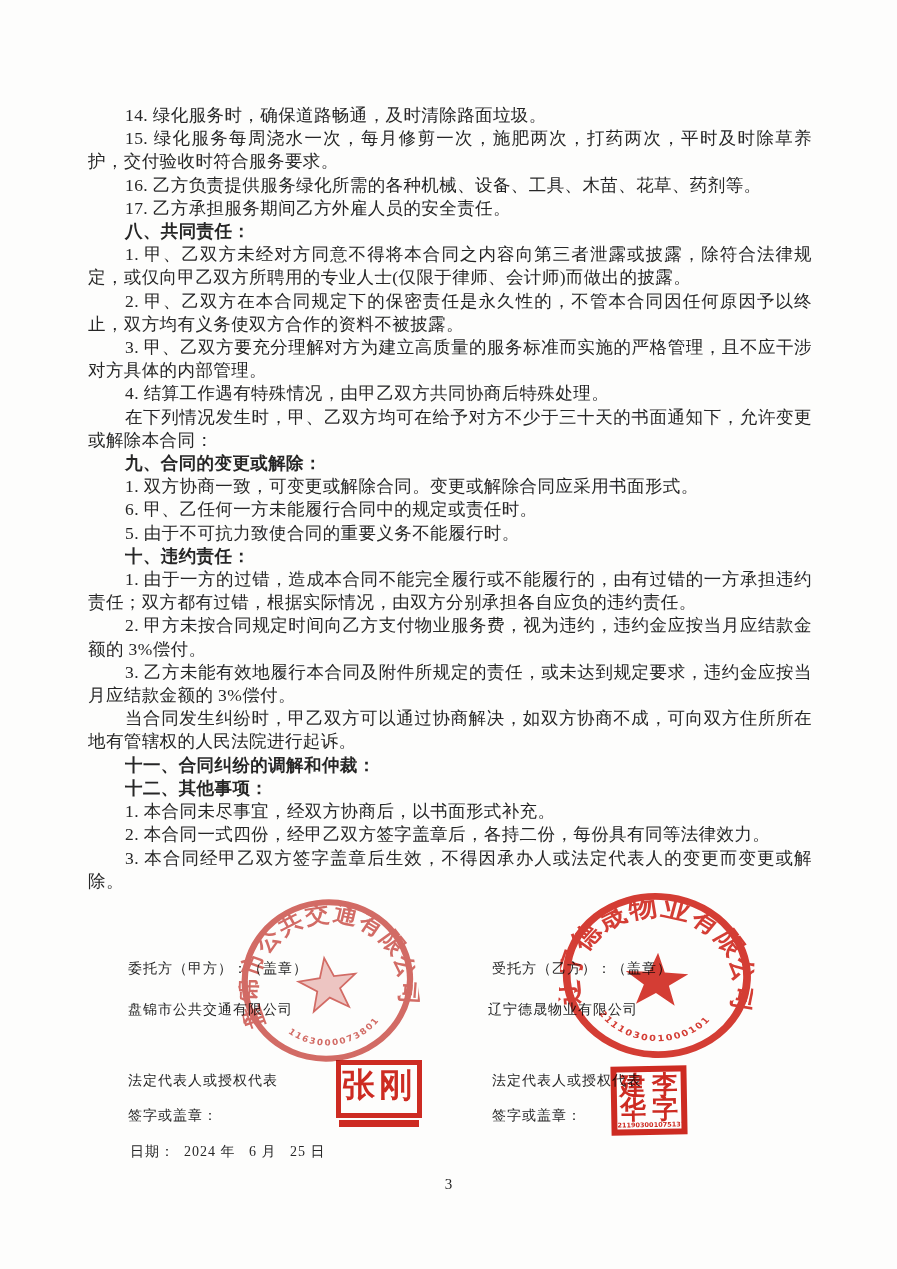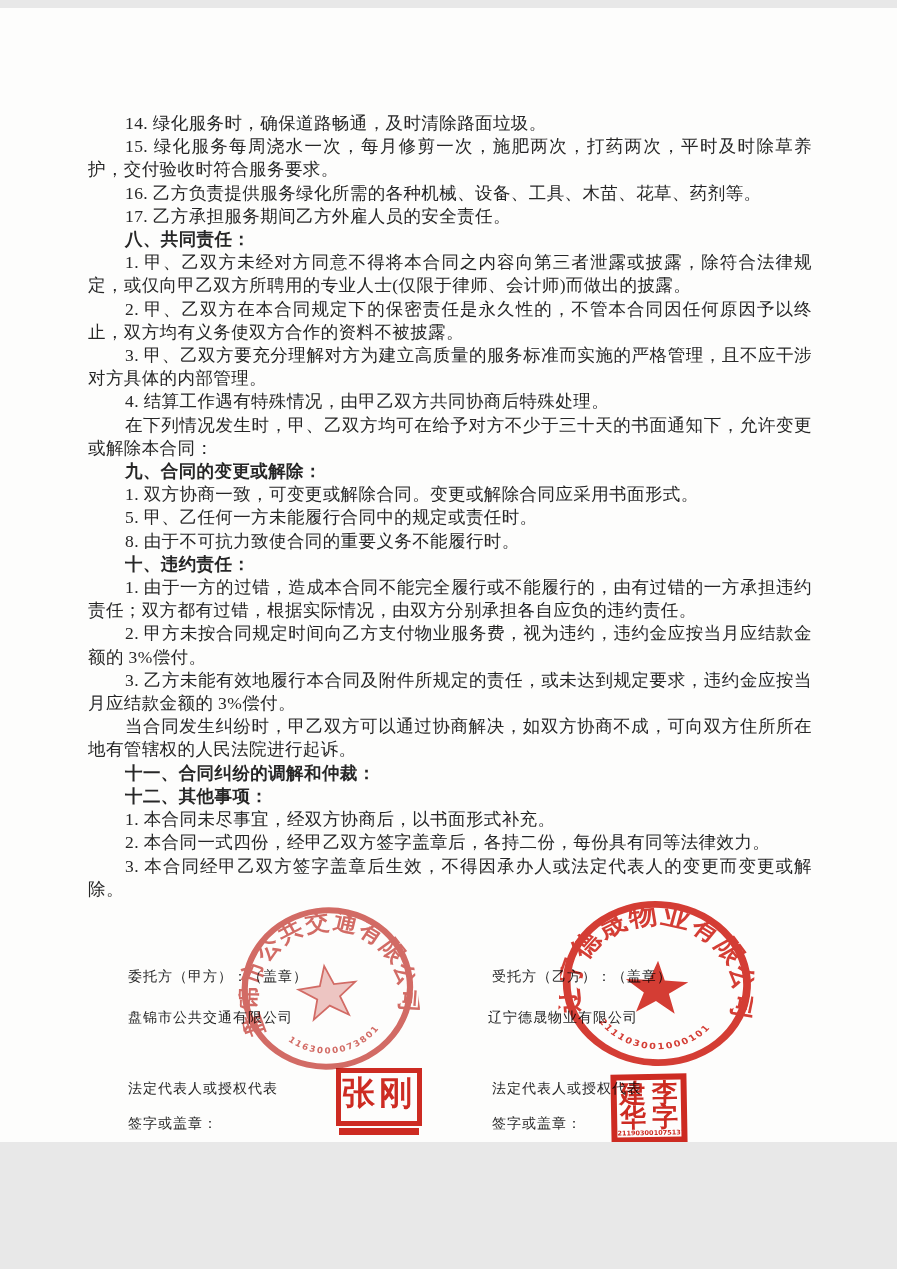--- a/index.html
+++ b/index.html
@@ -1,17 +1,17 @@
 <!DOCTYPE html>
 <html lang="zh"><head>
 <meta charset="utf-8">
 <style>
   html,body{margin:0;padding:0;background:#e8e8e8;}
   .page{
-    position:relative;width:897px;height:1134px;margin:8px auto;
+    position:relative;width:897px;height:1269px;margin:0 auto;
     background:#fdfdfc;overflow:hidden;
     font-family:"Liberation Serif","DejaVu Serif",serif;
     color:#262626;
   }
   
   .doc-body{
     position:absolute;left:88px;top:104px;width:724px;
     font-size:17.5px;line-height:23.2px;letter-spacing:.4px;
     text-align:justify;text-justify:inter-character;
   }
@@ -55,22 +55,22 @@
       <p class="para item">16. 乙方负责提供服务绿化所需的各种机械、设备、工具、木苗、花草、药剂等。</p>
       <p class="para item">17. 乙方承担服务期间乙方外雇人员的安全责任。</p>
       <p class="para heading">八、共同责任：</p>
       <p class="para item">1. 甲、乙双方未经对方同意不得将本合同之内容向第三者泄露或披露，除符合法律规定，或仅向甲乙双方所聘用的专业人士(仅限于律师、会计师)而做出的披露。</p>
       <p class="para item">2. 甲、乙双方在本合同规定下的保密责任是永久性的，不管本合同因任何原因予以终止，双方均有义务使双方合作的资料不被披露。</p>
       <p class="para item">3. 甲、乙双方要充分理解对方为建立高质量的服务标准而实施的严格管理，且不应干涉对方具体的内部管理。</p>
       <p class="para item">4. 结算工作遇有特殊情况，由甲乙双方共同协商后特殊处理。</p>
       <p class="para item">在下列情况发生时，甲、乙双方均可在给予对方不少于三十天的书面通知下，允许变更或解除本合同：</p>
       <p class="para heading">九、合同的变更或解除：</p>
       <p class="para item">1. 双方协商一致，可变更或解除合同。变更或解除合同应采用书面形式。</p>
-      <p class="para item">5. 甲、乙任何一方未能履行合同中的规定或责任时。</p>
-      <p class="para item">8. 由于不可抗力致使合同的重要义务不能履行时。</p>
+      <p class="para item">6. 甲、乙任何一方未能履行合同中的规定或责任时。</p>
+      <p class="para item">5. 由于不可抗力致使合同的重要义务不能履行时。</p>
       <p class="para heading">十、违约责任：</p>
       <p class="para item">1. 由于一方的过错，造成本合同不能完全履行或不能履行的，由有过错的一方承担违约责任；双方都有过错，根据实际情况，由双方分别承担各自应负的违约责任。</p>
       <p class="para item">2. 甲方未按合同规定时间向乙方支付物业服务费，视为违约，违约金应按当月应结款金额的 3%偿付。</p>
       <p class="para item">3. 乙方未能有效地履行本合同及附件所规定的责任，或未达到规定要求，违约金应按当月应结款金额的 3%偿付。</p>
       <p class="para item">当合同发生纠纷时，甲乙双方可以通过协商解决，如双方协商不成，可向双方住所所在地有管辖权的人民法院进行起诉。</p>
       <p class="para heading">十一、合同纠纷的调解和仲裁：</p>
       <p class="para heading">十二、其他事项：</p>
       <p class="para item">1. 本合同未尽事宜，经双方协商后，以书面形式补充。</p>
       <p class="para item">2. 本合同一式四份，经甲乙双方签字盖章后，各持二份，每份具有同等法律效力。</p>
       <p class="para item">3. 本合同经甲乙双方签字盖章后生效，不得因承办人或法定代表人的变更而变更或解除。</p>

